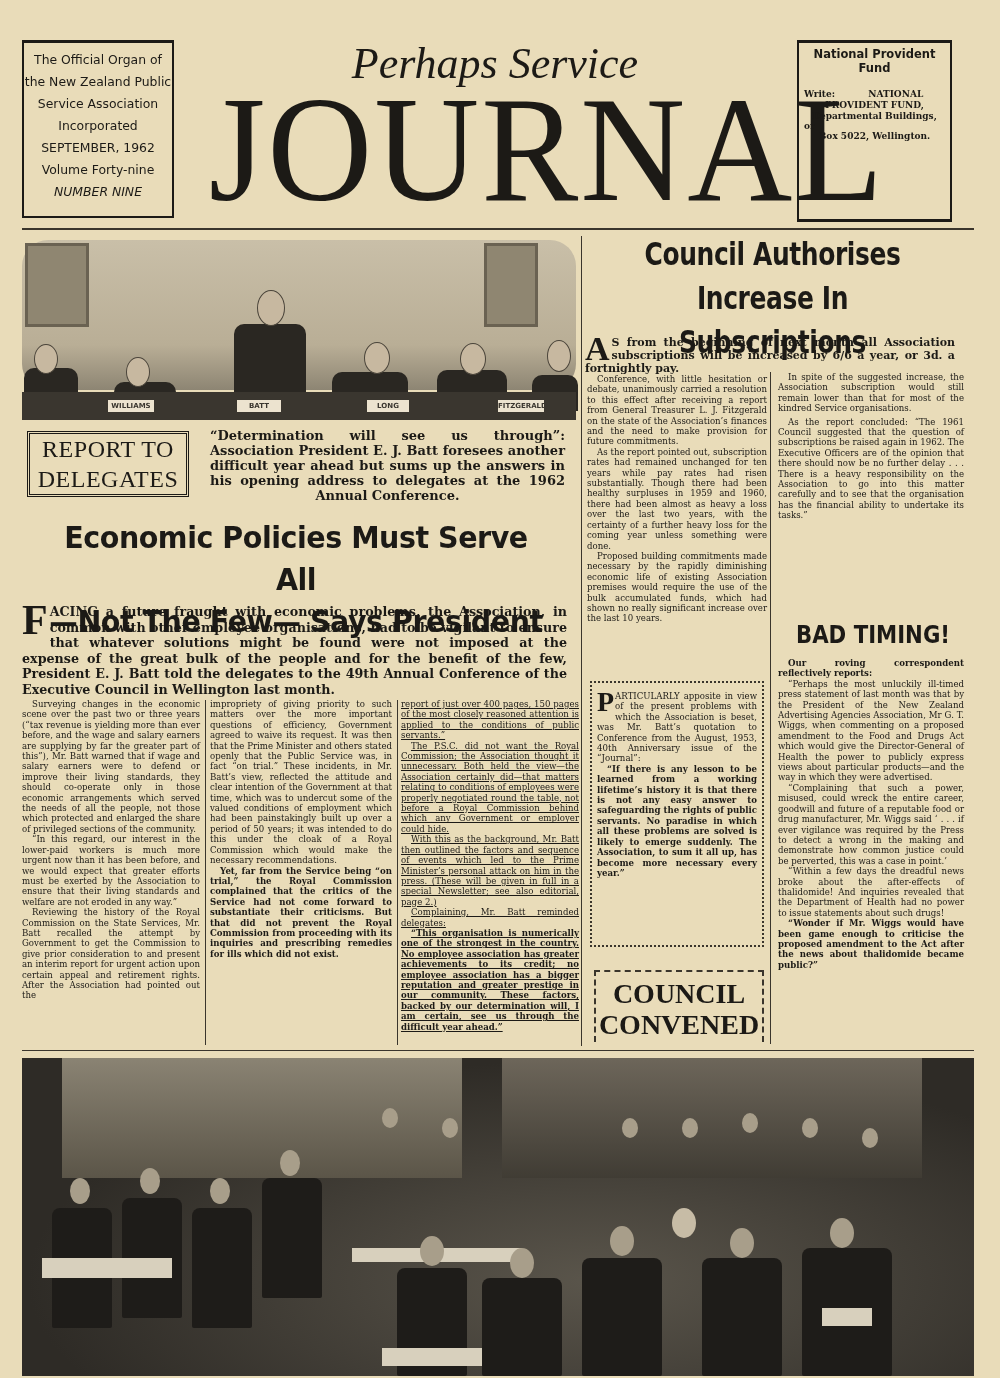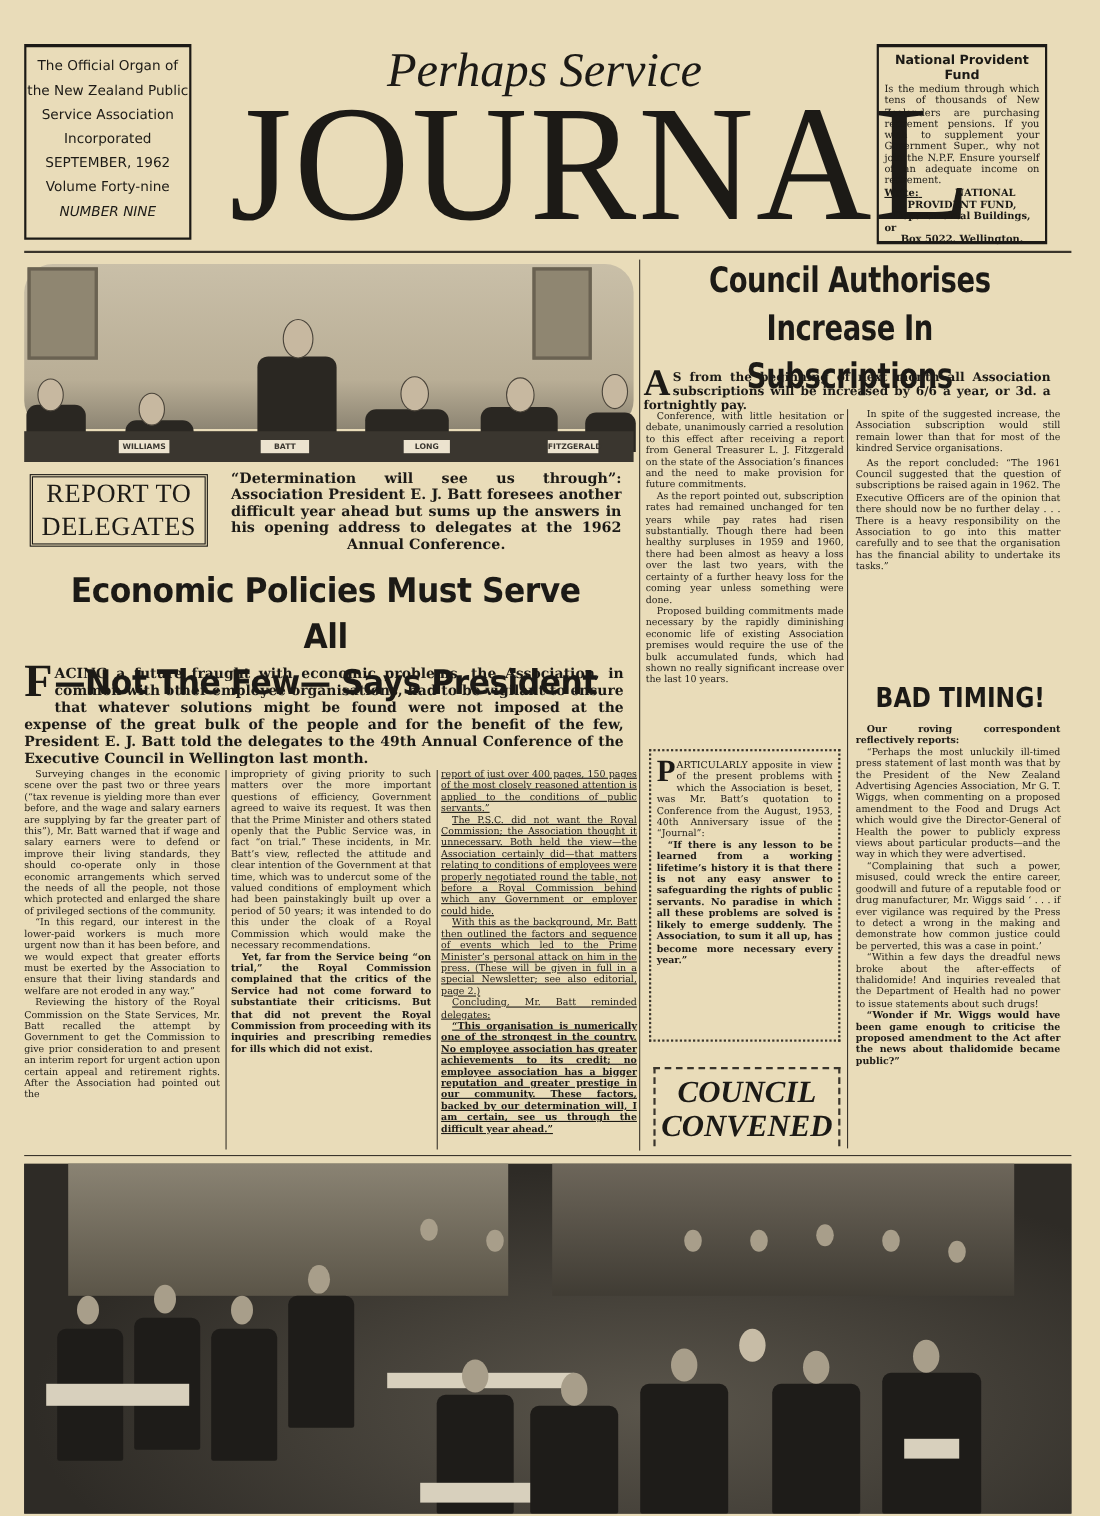--- a/index.html
+++ b/index.html
@@ -39,43 +39,42 @@
   .col .b{font-weight:bold;}
   .vrule{position:absolute;width:1px;background:#3a352c;}
   
   #right-head{left:585px;top:232px;width:375px;text-align:center;font-family:"DejaVu Sans",sans-serif;font-weight:bold;font-size:32px;line-height:44px;transform:scaleX(0.78);transform-origin:center;letter-spacing:-0.5px;}
   #right-lede{left:585px;top:336px;width:370px;font-weight:bold;font-size:11px;line-height:13px;text-align:justify;}
   #right-lede .drop{float:left;font-family:"Liberation Serif",serif;font-size:34px;line-height:26px;margin:0 2px 0 0;font-weight:bold;}
   #bad-timing{left:778px;top:618px;width:190px;text-align:center;font-family:"DejaVu Sans",sans-serif;font-weight:bold;font-size:25px;line-height:34px;transform:scaleX(0.85);}
   #more-box{left:590px;top:681px;width:174px;height:266px;border:2px dotted #3a352c;box-sizing:border-box;padding:4px 5px;}
   #more-box h4{margin:0;text-align:center;font-family:"Liberation Serif",serif;font-size:17px;line-height:20px;font-weight:bold;}
   #more-box .drop{float:left;font-family:"Liberation Serif",serif;font-size:28px;line-height:22px;font-weight:bold;margin-right:1px;}
-  #council-box{left:594px;top:970px;width:170px;height:72px;border:2px dashed #3a352c;border-bottom:none;box-sizing:border-box;text-align:center;font-family:"Liberation Serif",serif;font-size:28px;line-height:31px;font-weight:bold;padding-top:6px;transform:scaleX(1);font-style:italic;}
+  #council-box{left:594px;top:970px;width:170px;height:72px;border:2px dashed #3a352c;border-bottom:none;box-sizing:border-box;text-align:center;font-family:"Liberation Serif",serif;font-size:28px;line-height:31px;font-weight:bold;padding-top:6px;transform:scaleX(1);}
   .hrule{position:absolute;height:1px;background:#3a352c;}
 </style>
 </head>
 <body>
 
 <div id="org-box" class="abs">
   <div>The Official Organ of</div>
   <div>the New Zealand Public</div>
   <div>Service Association</div>
   <div>Incorporated</div>
   <div>SEPTEMBER, 1962</div>
   <div>Volume Forty-nine</div>
   <div class="it">NUMBER NINE</div>
 </div>
 
 <div id="mast-sub" class="abs">Perhaps Service</div>
 <div id="mast-title" class="abs">JOURNAL</div>
 
 <div id="npf-box" class="abs">
   <h3>National Provident Fund</h3>
-  <p>Is the medium through which tens of thousands of New Zealanders are purchasing retirement pensions. If you wish to supplement your Government Super., why not join the N.P.F. Ensure yourself of an adequate income on retirement.</p>
-  <div style="margin-top:1px;font-weight:bold;text-decoration:underline;">
+  <div style="margin-top:14px;font-weight:bold;">
     <span>Write:</span>
     <span style="display:inline-block;margin-left:30px;">NATIONAL</span>
   </div>
   <div class="b" style="text-align:center;margin-top:1px;">PROVIDENT FUND,</div>
   <div class="b" style="text-align:center;">Departmental Buildings,</div>
   <div class="b">or</div>
   <div class="b" style="text-align:center;">Box 5022, Wellington.</div>
 </div>
 
 <div class="hrule" style="left:22px;top:228px;width:952px;height:2px;"></div>
@@ -125,21 +124,21 @@
 <div class="vrule" style="left:205px;top:700px;height:345px;"></div>
 <div class="abs col" style="left:210px;top:699px;width:182px;">
   <p class="noi">impropriety of giving priority to such matters over the more important questions of efficiency, Government agreed to waive its request. It was then that the Prime Minister and others stated openly that the Public Service was, in fact “on trial.” These incidents, in Mr. Batt’s view, reflected the attitude and clear intention of the Government at that time, which was to undercut some of the valued conditions of employment which had been painstakingly built up over a period of 50 years; it was intended to do this under the cloak of a Royal Commission which would make the necessary recommendations.</p>
   <p class="b">Yet, far from the Service being “on trial,” the Royal Commission complained that the critics of the Service had not come forward to substantiate their criticisms. But that did not prevent the Royal Commission from proceeding with its inquiries and prescribing remedies for ills which did not exist.</p>
 </div>
 <div class="vrule" style="left:397px;top:700px;height:345px;"></div>
 <div class="abs col" style="left:401px;top:699px;width:178px;text-decoration:underline;">
   <p class="noi">report of just over 400 pages, 150 pages of the most closely reasoned attention is applied to the conditions of public servants.”</p>
   <p>The P.S.C. did not want the Royal Commission; the Association thought it unnecessary. Both held the view—the Association certainly did—that matters relating to conditions of employees were properly negotiated round the table, not before a Royal Commission behind which any Government or employer could hide.</p>
   <p>With this as the background, Mr. Batt then outlined the factors and sequence of events which led to the Prime Minister’s personal attack on him in the press. (These will be given in full in a special Newsletter; see also editorial, page 2.)</p>
-  <p>Concluding, Mr. Batt reminded delegates:</p>
+  <p>Complaining, Mr. Batt reminded delegates:</p>
   <p class="b">“This organisation is numerically one of the strongest in the country. No employee association has greater achievements to its credit; no employee association has a bigger reputation and greater prestige in our community. These factors, backed by our determination will, I am certain, see us through the difficult year ahead.”</p>
 </div>
 
 <div class="vrule" style="left:581px;top:236px;height:810px;"></div>
 
 <div id="right-head" class="abs">
   <div>Council Authorises</div>
   <div>Increase In Subscriptions</div>
 </div>
 <div id="right-lede" class="abs">

